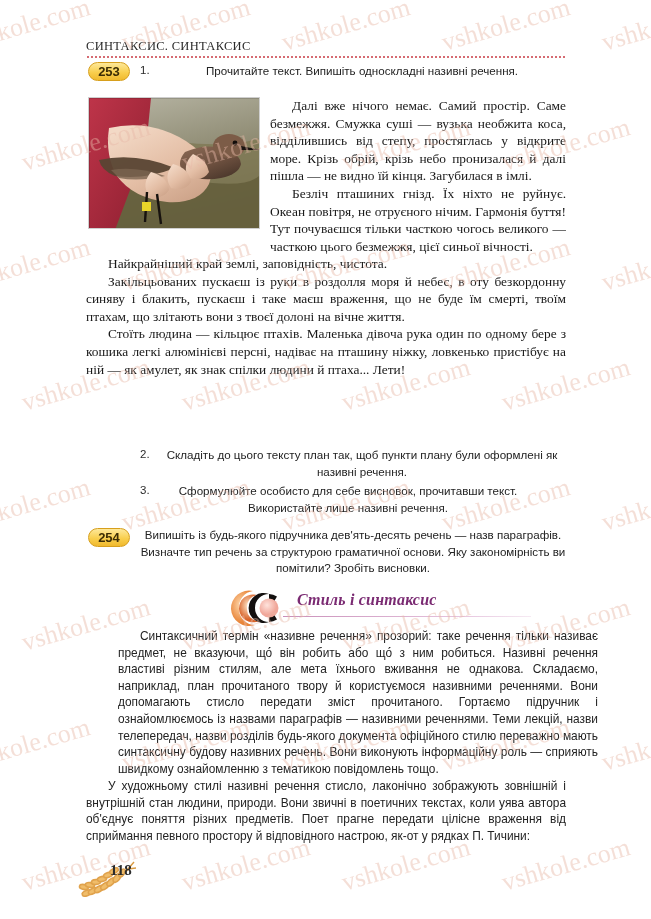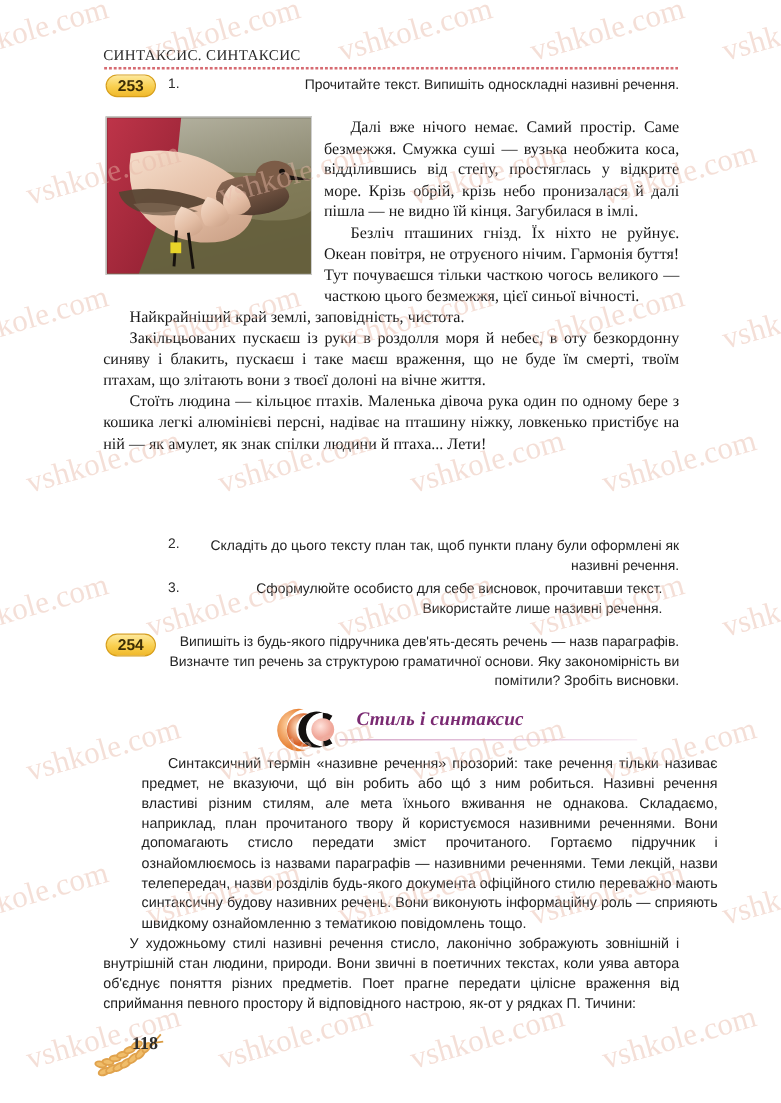--- a/index.html
+++ b/index.html
@@ -90,21 +90,21 @@
     position: absolute;
     font-size: 11.5px;
     color: #2b2b2b;
   }
 
   .task-text {
     position: absolute;
     font-size: 11.6px;
     line-height: 16.5px;
     color: #232323;
-    text-align: right;
+    text-align: center;
   }
 
   
   .photo {
     position: absolute;
     left: 88px;
     top: 97px;
     width: 172px;
     height: 132px;
     border: 1px solid #cfcfcf;

